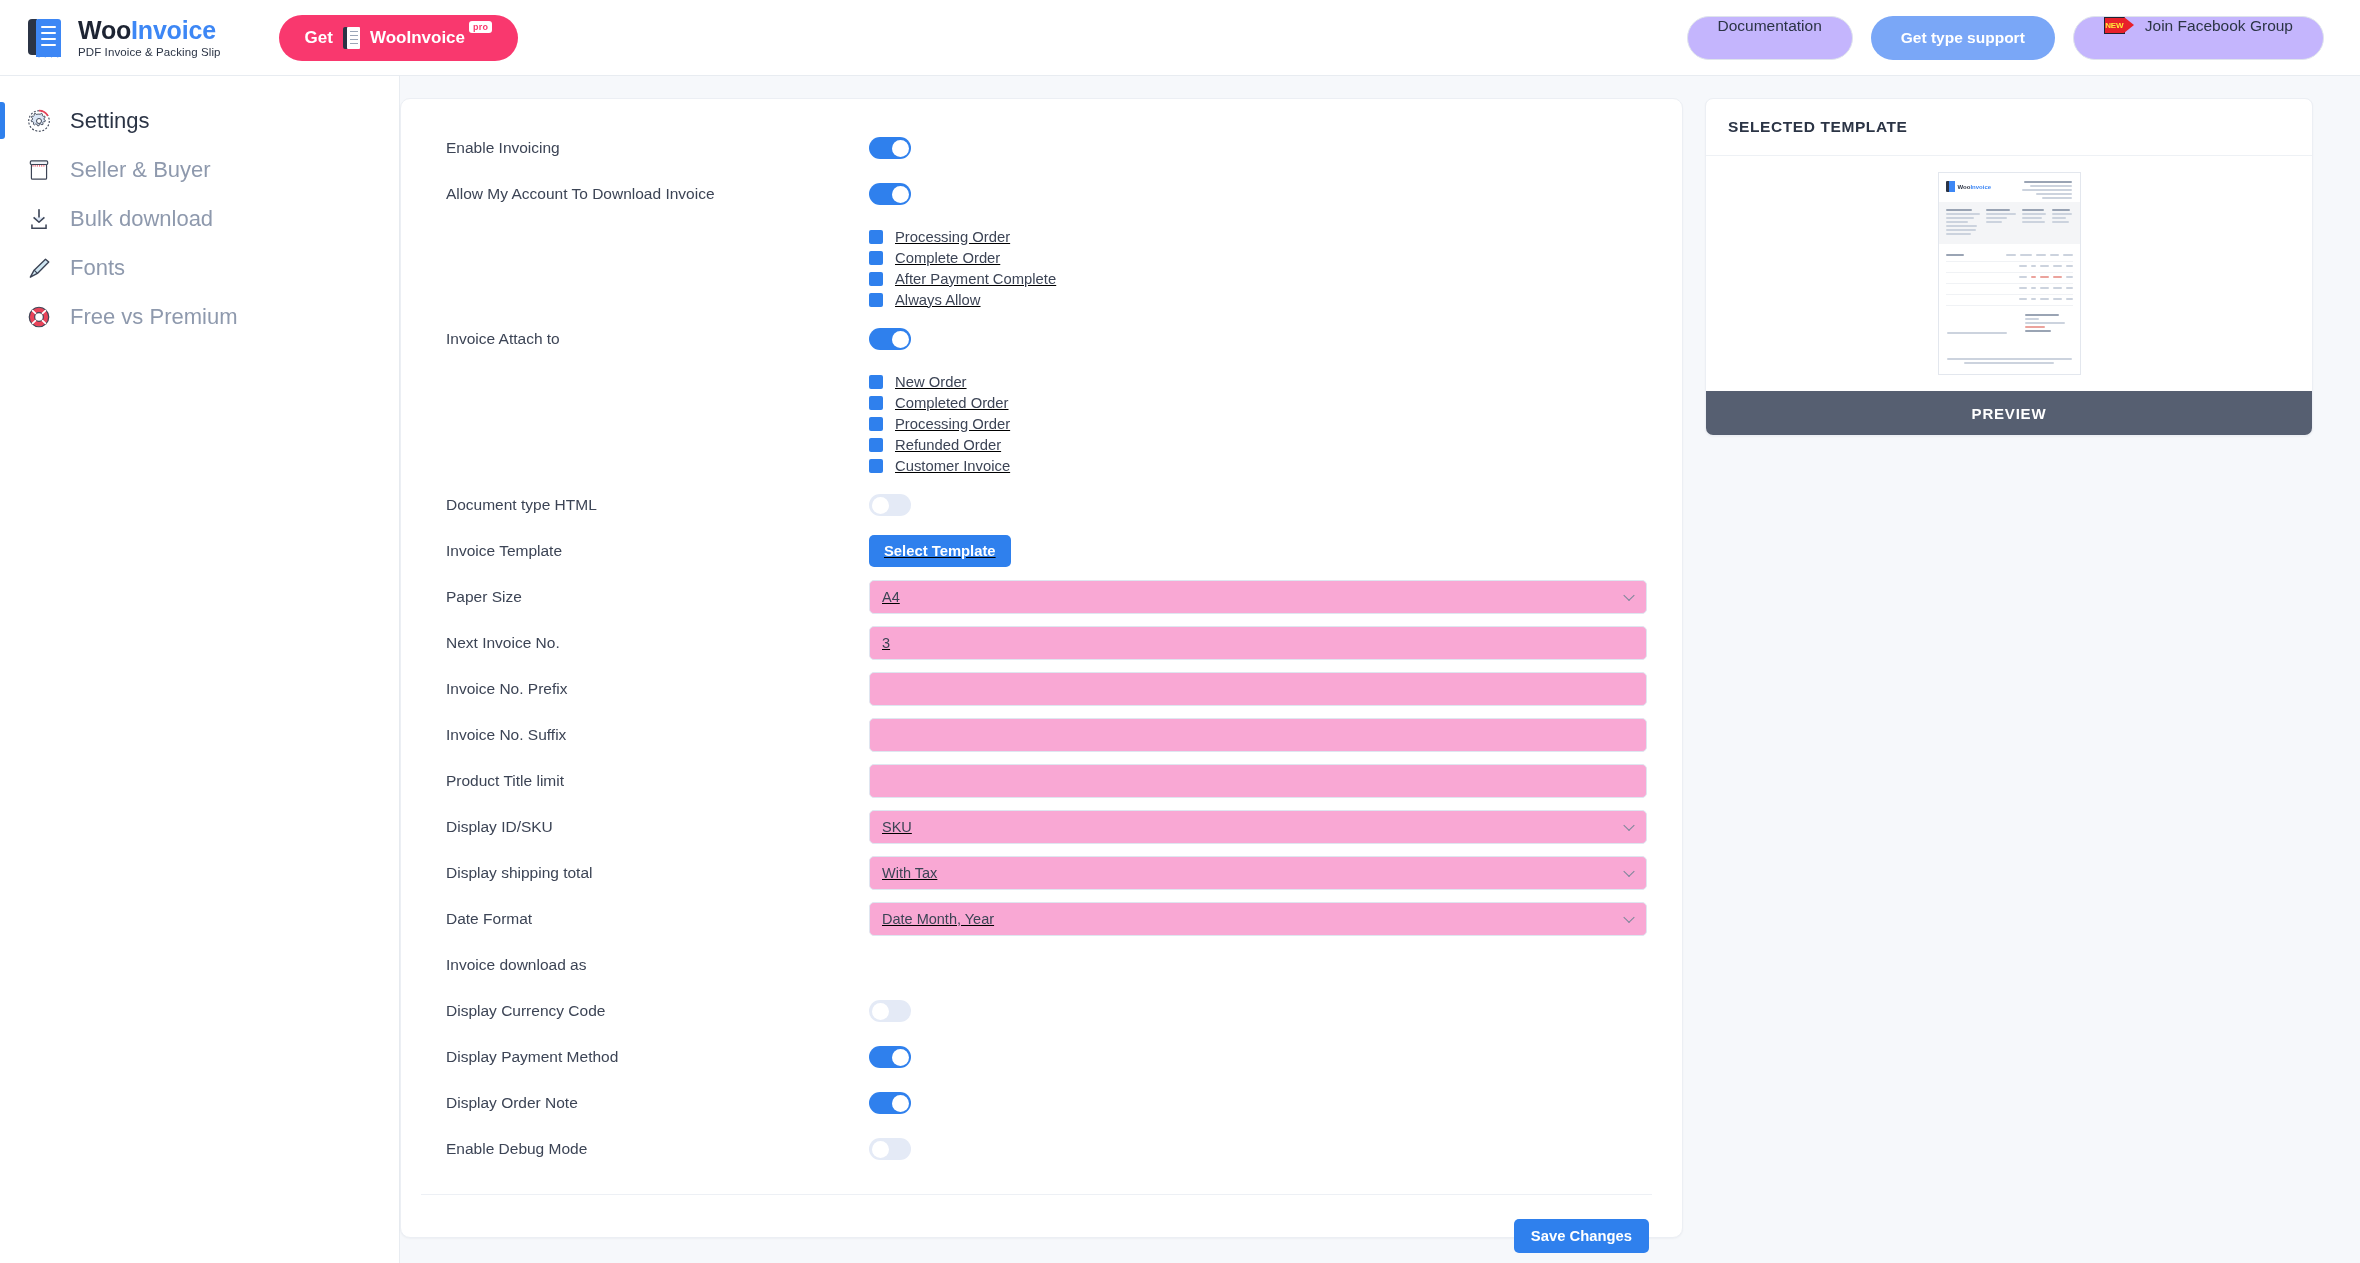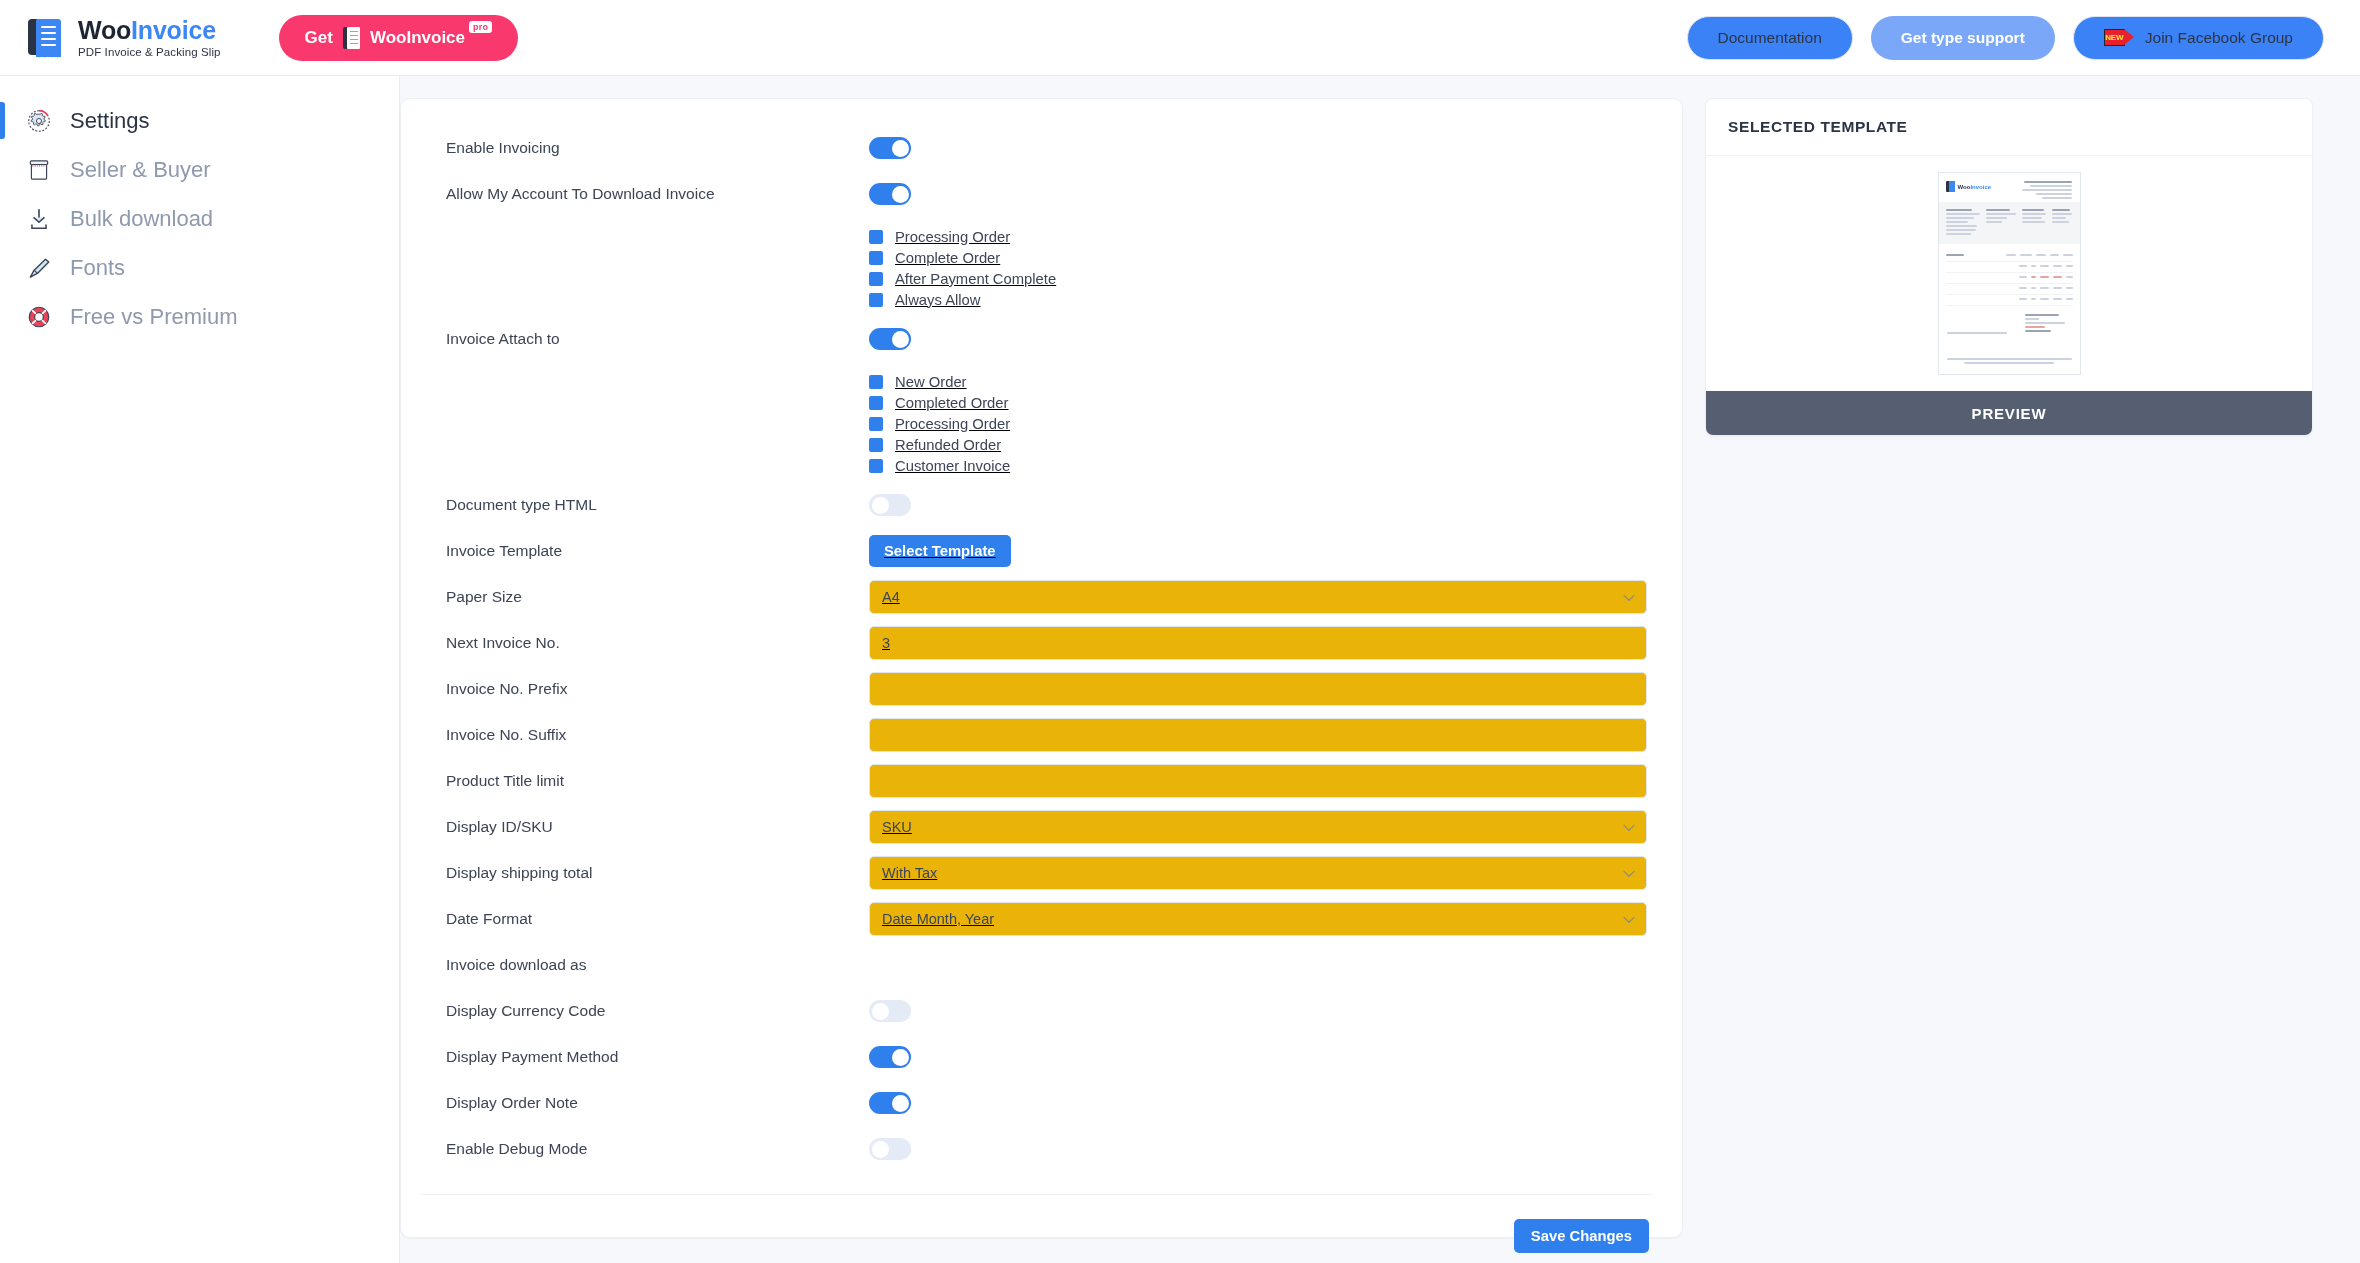--- a/index.html
+++ b/index.html
@@ -64,23 +64,23 @@
   .mini-doc .mp b:nth-child(1){top:4px;} .mini-doc .mp b:nth-child(2){top:8px;}
   .mini-doc .mp b:nth-child(3){top:12px;} .mini-doc .mp b:nth-child(4){top:16px;}
   .pro-badge {
     background: #fff; color: #f9386e; font-size: 9px; font-weight: 700;
     border-radius: 3px; padding: 1px 4px; align-self: flex-start; margin: 6px 0 0 -6px;
     letter-spacing: 0.3px;
   }
 
   .top-right { margin-left: auto; display: flex; align-items: center; gap: 18px; }
   .btn-outline {
-    height: 44px; padding: 0 30px; border: 1px solid #dfe4ec; background: #3b82f6;
+    height: 44px; padding: 0 30px; border: 1px solid #dfe4ec; background: #c4b5fd;
     border-radius: 22px; font-size: 15.5px; color: #2b3445; cursor: pointer;
-    display: flex; align-items: center; gap: 11px;
+    display: flex; align-items: flex-start; gap: 11px;
     font-family: "Liberation Sans", sans-serif;
   }
   .btn-support {
     height: 44px; padding: 0 30px; border: none; background: #7aa7f7;
     border-radius: 22px; font-size: 15.5px; color: #fff; font-weight: 700; cursor: pointer;
     font-family: "Liberation Sans", sans-serif;
   }
   .new-arrow { width: 30px; height: 17px; position: relative; flex: none; }
   .new-arrow .body {
     position: absolute; left: 0; top: 0; width: 21px; height: 17px;
@@ -152,21 +152,21 @@
   .chk-row { display: flex; align-items: center; gap: 12px; height: 21px; }
   .chk {
     width: 14px; height: 14px; background: #2f80ed; border-radius: 2px;
     flex: none; cursor: pointer;
   }
   .chk-label { font-size: 14.8px; color: #3c4455; }
 
   
   .field {
     width: 778px; height: 34px; border: 1px solid #dfe6f0; border-radius: 5px;
-    background: #eab308; font-size: 14.5px; color: #3c4455;
+    background: #f9a8d4; font-size: 14.5px; color: #3c4455;
     padding: 12px 12px; display: flex; align-items: center;
     font-family: "Liberation Sans", sans-serif;
   }
   .select { position: relative; }
   .select .chev {
     position: absolute; right: 13px; top: 50%; width: 8px; height: 8px;
     border-right: 1.6px solid #7b8699; border-bottom: 1.6px solid #7b8699;
     transform: translateY(-70%) rotate(45deg);
   }
 

